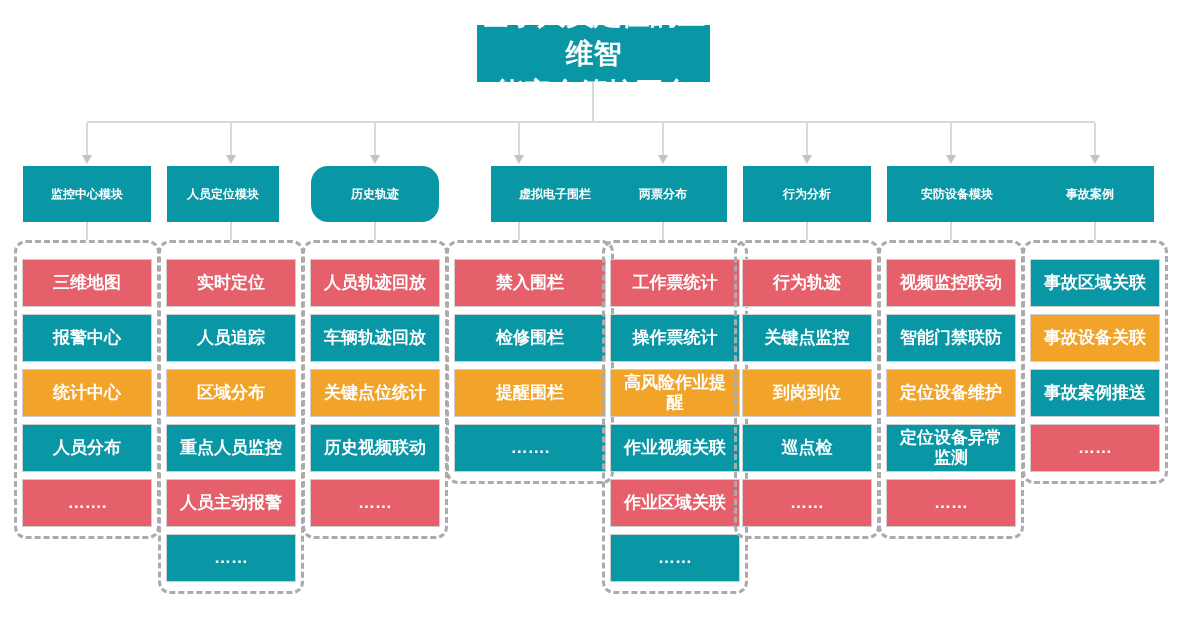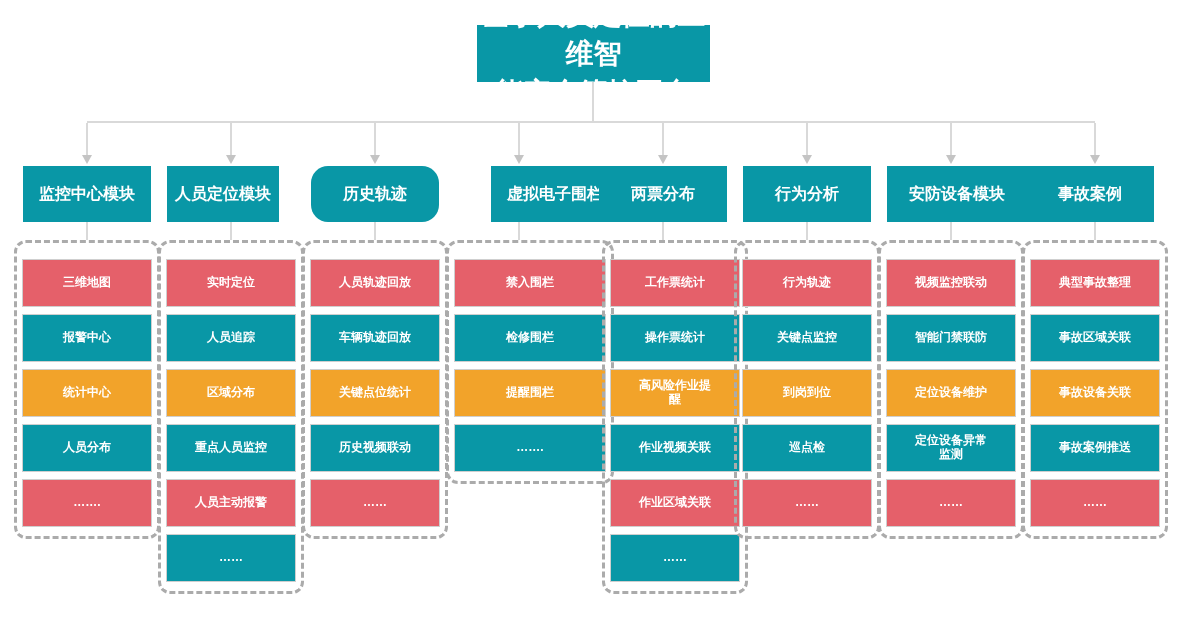--- a/index.html
+++ b/index.html
@@ -11,32 +11,32 @@
   .root-node{
     position:absolute;left:477px;top:25px;width:233px;height:57px;
     background:var(--teal);color:var(--text);
     font-size:28px;font-weight:bold;line-height:1.4;
     display:flex;align-items:center;justify-content:center;
     text-align:center;white-space:pre-line;
   }
   .col-header{
     position:absolute;top:166px;height:56px;
     background:var(--teal);color:var(--text);
-    font-size:16px;font-weight:bold;
+    font-size:12px;font-weight:bold;
     display:flex;align-items:center;justify-content:center;text-align:center;
   }
   .module-container{
     position:absolute;top:240px;box-sizing:border-box;
     border:3px dashed var(--dash);border-radius:12px;
     padding:16px 5px 9px;
   }
   .module-item{
     height:48px;margin-bottom:7px;box-sizing:border-box;
     display:flex;align-items:center;justify-content:center;
-    color:var(--text);font-size:12px;font-weight:bold;
+    color:var(--text);font-size:17px;font-weight:bold;
     text-align:center;line-height:1.15;white-space:pre-line;
     border:1px solid var(--itemborder);
   }
   .module-item:last-child{margin-bottom:0;}
   .bg-red{background:var(--red);}
   .bg-teal{background:var(--teal);}
   .bg-orange{background:var(--orange);}
   .hline,.vline{position:absolute;background:var(--line);}
   .arrow-down{
     position:absolute;width:0;height:0;
@@ -133,20 +133,19 @@
       <div class="module-container" style="left: 878px; width: 146px;">
         <div class="module-item bg-red">视频监控联动</div>
         <div class="module-item bg-teal">智能门禁联防</div>
         <div class="module-item bg-orange">定位设备维护</div>
         <div class="module-item bg-teal">定位设备异常
 监测</div>
         <div class="module-item bg-red">……</div>
       </div>
       <div class="col-header" style="left: 1026px; width: 128px;">事故案例</div>
       <div class="module-container" style="left: 1022px; width: 146px;">
-        <div class="module-item bg-red">典型事故整理</div>
         <div class="module-item bg-teal">事故区域关联</div>
         <div class="module-item bg-orange">事故设备关联</div>
         <div class="module-item bg-teal">事故案例推送</div>
         <div class="module-item bg-red">……</div>
       </div>
     </div>
 </div>
 
 </body></html>

